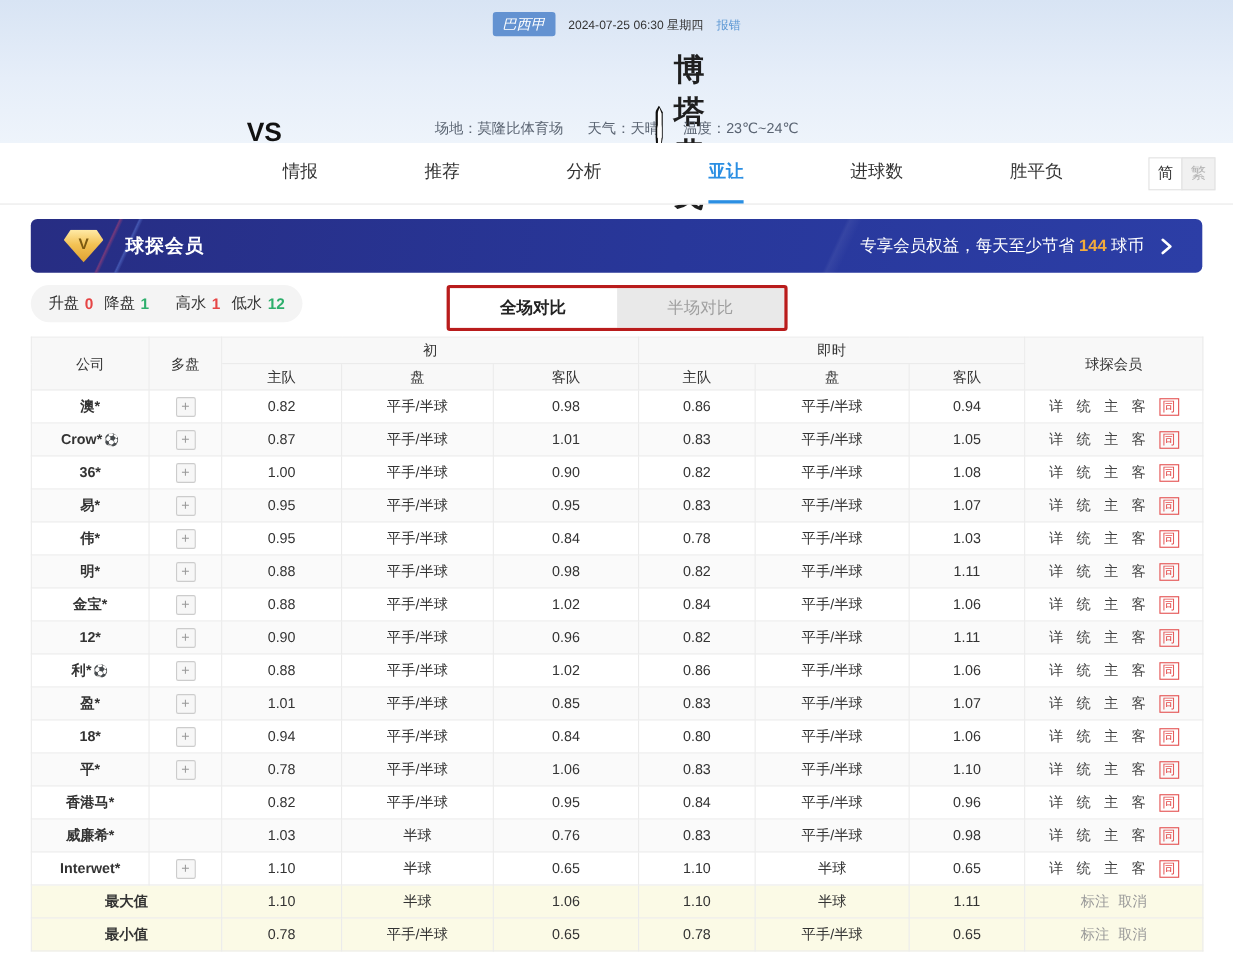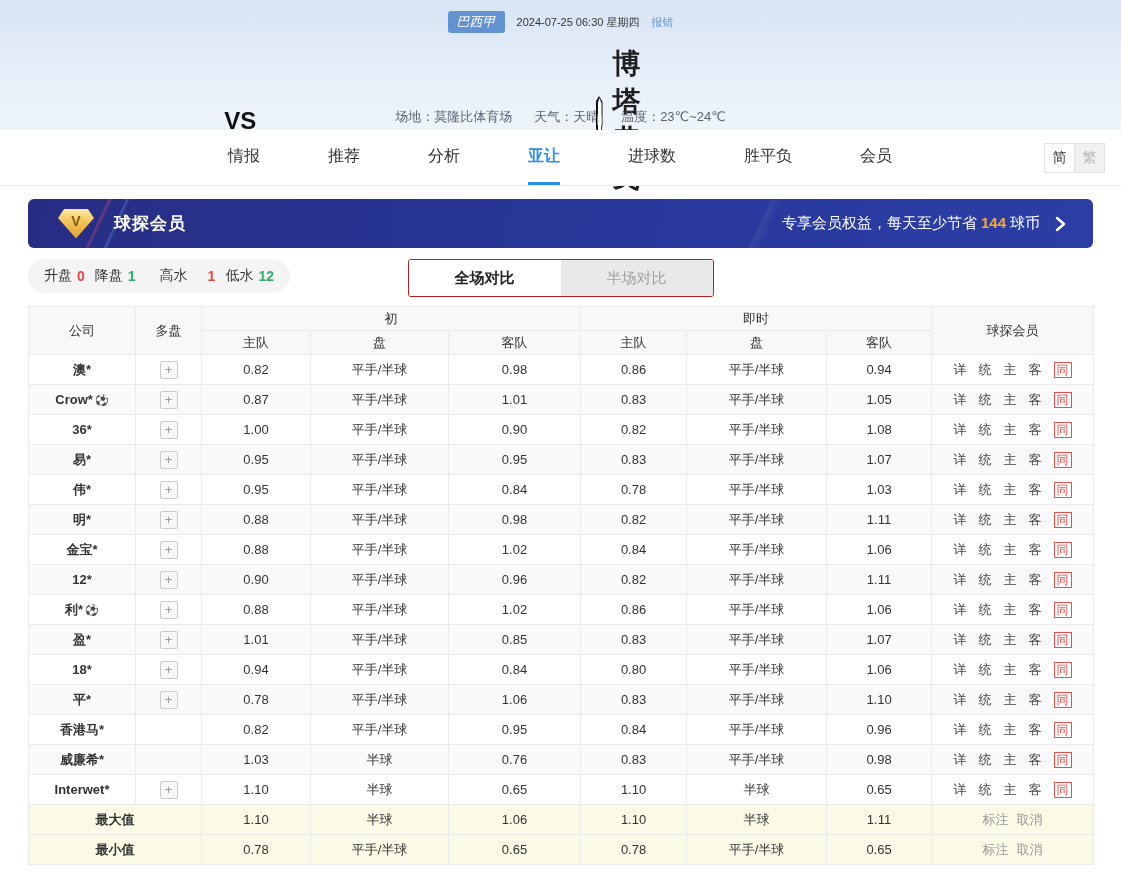--- a/index.html
+++ b/index.html
@@ -28,21 +28,21 @@
     clip-path:polygon(0 0,100% 0,100% 18%,50% 100%,0 18%);
     background:linear-gradient(90deg,#fff 0 22%,#cf2a2a 22% 50%,#161616 50% 100%); }
   .bota-logo { width:46px; height:50px; position:relative; clip-path:polygon(50% 0,100% 12%,100% 58%,50% 100%,0 58%,0 12%); background:#101010; }
   .bota-inner { position:absolute; inset:2px; clip-path:polygon(50% 0,100% 12%,100% 58%,50% 100%,0 58%,0 12%);
     background:#101010; border:2px solid #fff; display:flex; align-items:center; justify-content:center; }
   .bota-star { color:#fff; font-size:26px; line-height:1; margin-top:-4px; }
 
   
   .nav-bar { height:56px; background:#fff; border-bottom:1px solid #e8e8e8; position:relative; display:flex; align-items:stretch; }
   .nav-tabs { display:flex; gap:68px; margin-left:228px; }
-  .nav-tab { font-size:16px; color:#333; display:flex; align-items:center; cursor:pointer; border-bottom:3px solid transparent; padding-top:1px; }
+  .nav-tab { font-size:16px; color:#333; display:flex; align-items:center; cursor:pointer; border-bottom:3px solid transparent; padding-top:1px;margin-left:29px; }
   .nav-tab.active { color:#2b8fe3; font-weight:bold; border-bottom-color:#2b8fe3; }
   .lang-toggle { position:absolute; right:16px; top:13px; display:flex; }
   .lang-btn { width:31px; height:30px; display:flex; align-items:center; justify-content:center; font-size:14px; border:1px solid #e2e2e2; cursor:pointer; }
   .lang-btn.on { background:#fff; color:#333; }
   .lang-btn.off { background:#f1f1f1; color:#b5b5b5; margin-left:-1px; }
 
   
   .vip-banner { margin:13px 28px 0; height:49px; border-radius:6px; position:relative; overflow:hidden;
     background:linear-gradient(97deg,#272d83 0%,#28379a 55%,#2c3ea6 100%);
     display:flex; align-items:center; justify-content:space-between; padding:0 26px 0 30px; }
@@ -57,25 +57,25 @@
   .vip-title { color:#fff; font-size:17px; font-weight:bold; letter-spacing:1px; }
   .vip-right { display:flex; align-items:center; gap:14px; z-index:1; color:#fff; font-size:15px; cursor:pointer; }
   .vip-highlight { color:#f2ab3c; font-weight:bold; margin:0 4px; }
   .vip-arrow { display:flex; align-items:center; }
 
   
   .filter-row { position:relative; margin:11px 28px 0; height:36px; }
   .filter-pill { position:absolute; left:0; top:0; height:34px; background:#f4f4f4; border-radius:17px;
     display:flex; align-items:center; padding:0 16px; font-size:14px; color:#333; }
   .filter-item { display:flex; align-items:center; margin-right:10px; }
-  .filter-item.gap { margin-left:14px;gap:15px; }
+  .filter-item.gap { margin-left:14px; }
   .filter-item:last-child { margin-right:0; }
   .f-value { font-weight:bold; margin-left:5px; }
   .toggle-group { position:absolute; left:50%; top:0; transform:translateX(-50%); display:flex;
-    border:1px solid #b91c1c; border-radius:3px; overflow:hidden; }
+    border:3px solid #b91c1c; border-radius:3px; overflow:hidden; }
   .toggle-btn { width:152px; height:36px; display:flex; align-items:center; justify-content:center; font-size:15px; cursor:pointer; }
   .toggle-btn.active { background:#fff; color:#222; font-weight:bold; }
   .toggle-btn.inactive { background:#e9e9e9; color:#a0a0a0; }
 
   
   .odds-table { margin:11px 28px 0; width:1065px; border-collapse:collapse; table-layout:fixed; font-size:13px; color:#333; }
   .odds-table th, .odds-table td { border:1px solid #ebebeb; text-align:center; padding:0; }
   .odds-table thead th { background:#f8f8f8; font-weight:normal; height:24px; color:#333; }
   .odds-table tbody td { height:30px; background:#fff; }
   .odds-table tbody tr:nth-child(even) td { background:#fafafa; }

